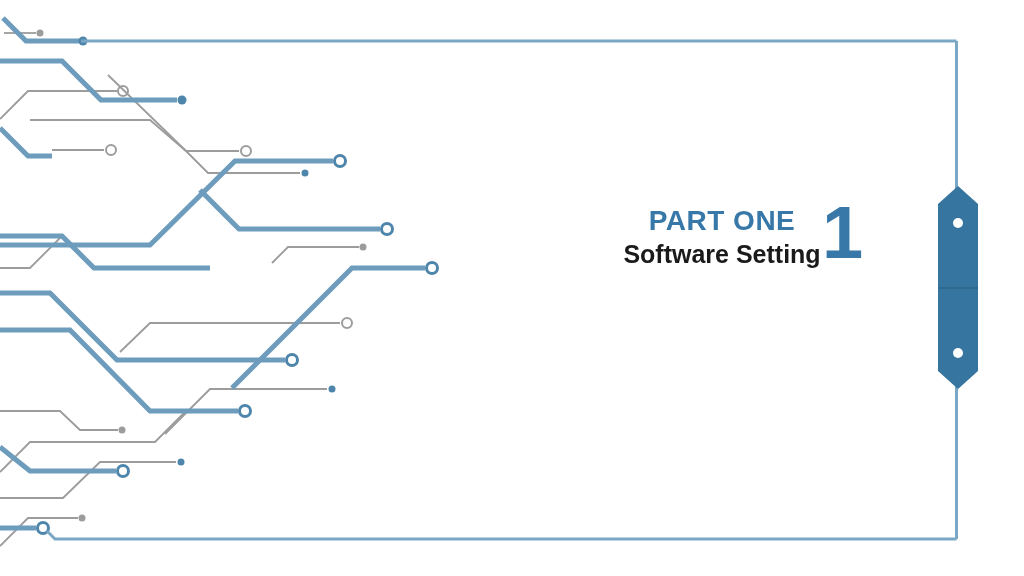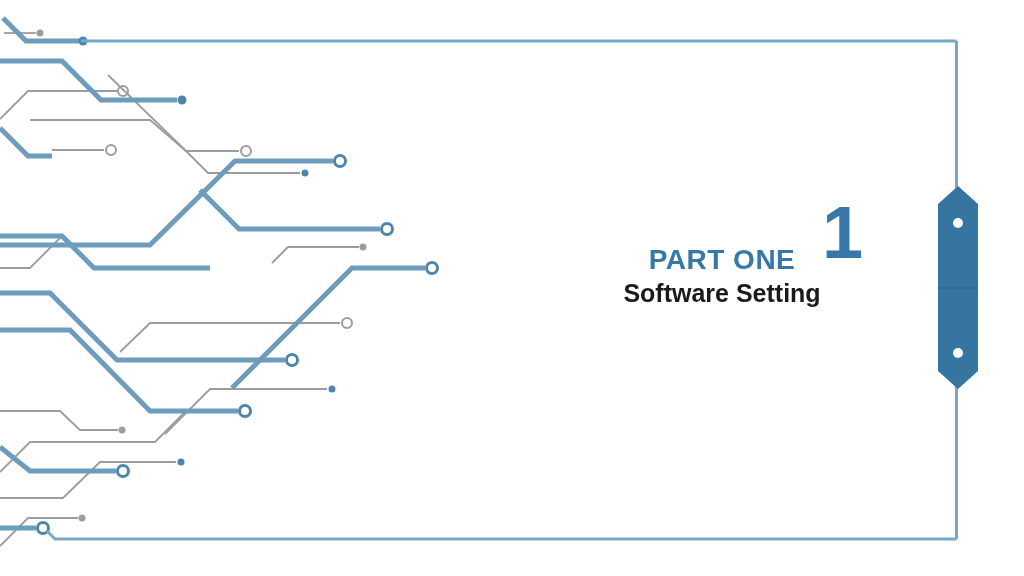--- a/index.html
+++ b/index.html
@@ -23,21 +23,21 @@
   .trace-gray{stroke:var(--circuit-gray);stroke-width:1.8;fill:none;stroke-linejoin:miter;}
   .node-blue-fill{fill:var(--node-blue);}
   .node-blue-ring{fill:#fff;stroke:var(--node-blue);stroke-width:3;}
   .node-gray-fill{fill:var(--circuit-gray);}
   .node-gray-ring{fill:#fff;stroke:var(--circuit-gray);stroke-width:2;}
   .frame-line{stroke:var(--border-blue);stroke-width:3;fill:none;}
   .badge-shape{fill:var(--badge);}
   .badge-seam{stroke:rgba(0,0,0,0.18);stroke-width:1;}
   .badge-hole{fill:#fff;}
   .textblock{
-    position:absolute;left:562px;top:204px;width:320px;text-align:center;margin-top:39px;
+    position:absolute;left:562px;top:204px;width:320px;text-align:center;
   }
   .part-label{
     font-size:28px;font-weight:bold;color:var(--accent);
     letter-spacing:0.5px;line-height:1.2;
   }
   .section-title{
     font-size:25px;font-weight:bold;color:var(--title-text);
     line-height:1.1;margin-top:3px;
   }
   .section-number{

